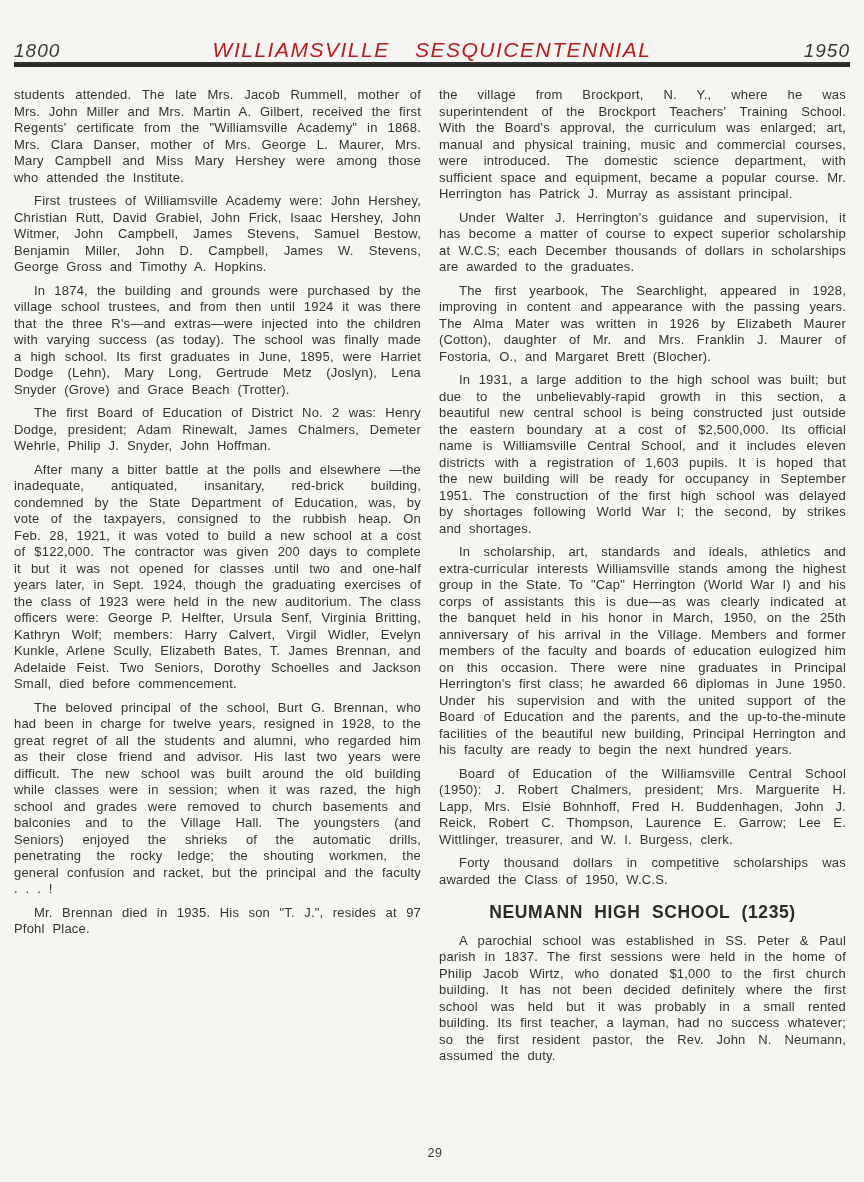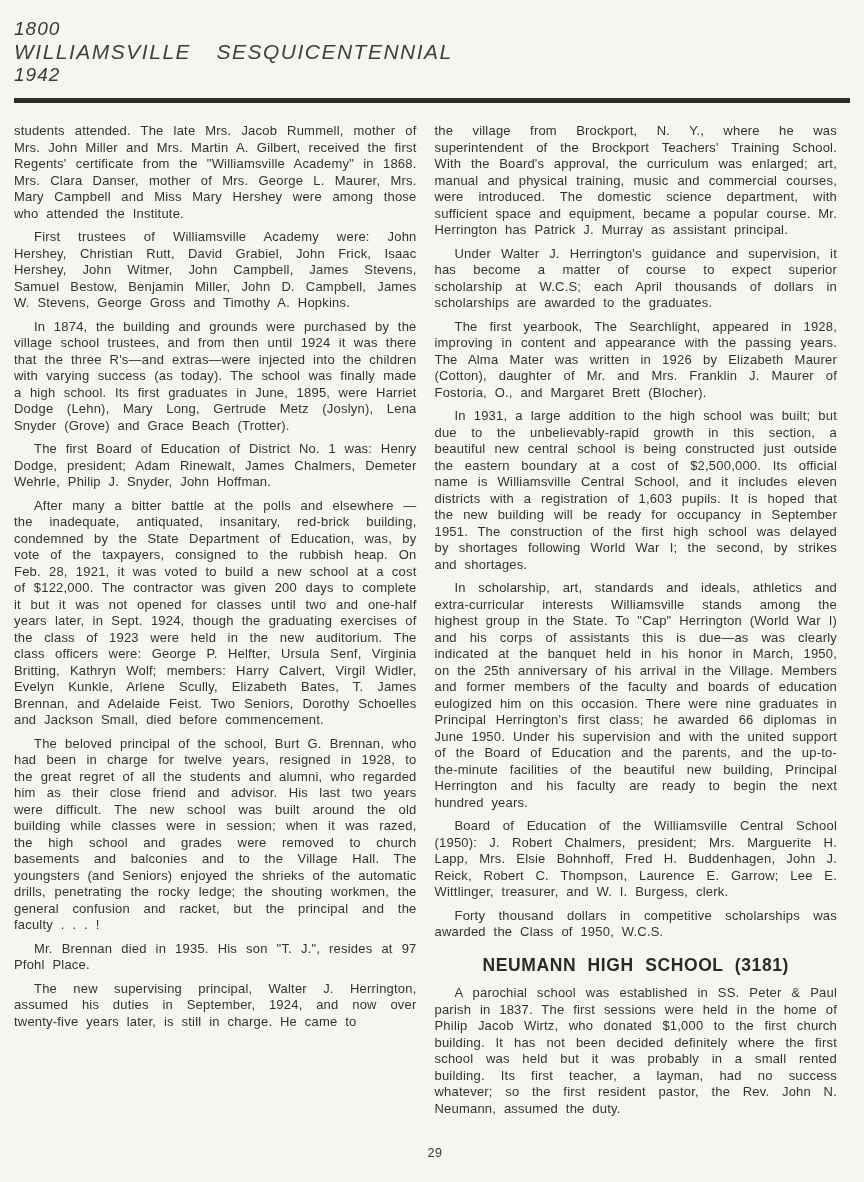--- a/index.html
+++ b/index.html
@@ -14,49 +14,49 @@
     margin:0 auto;
     background:var(--paper);
     color:var(--ink);
     font-family:"Liberation Sans","DejaVu Sans",sans-serif;
     overflow:hidden;
   }
   .page-header{
     display:flex;
     align-items:baseline;
     justify-content:space-between;
-    padding:18px 14px 12px 14px;
-    flex-direction:column;
+    padding:18px 14px 0 14px;
   }
   .year{
     font-style:italic;
     font-size:19px;
     letter-spacing:1px;
     color:#3a3937;
   }
   .running-title{
     font-style:italic;
     font-weight:normal;
     font-size:21px;
     letter-spacing:1.5px;
     word-spacing:18px;
     text-align:center;
     flex:1;
-    color:#404040;
+    color:#b91c1c;
+    margin-top:20px;
   }
   .double-rule{
     margin:0 14px;
     height:4px;
     border-top:2px solid #33322f;
     border-bottom:3px solid #2c2b28;
   }
   .columns{
     display:flex;
     gap:18px;
-    padding:20px 27px 0 14px;
+    padding:20px 10px 0 14px;
   }
   .col{
     width:407px;
     text-align:justify;
     font-size:13px;
     line-height:16.5px;
     letter-spacing:0.2px;
     word-spacing:4px;
     color:#34332f;
   }
@@ -85,47 +85,46 @@
   }
 </style>
 </head>
 <body>
 
 <div class="page">
 
   <header class="page-header">
     <span class="year">1800</span>
     <h1 class="running-title">WILLIAMSVILLE SESQUICENTENNIAL</h1>
-    <span class="year">1942</span>
+    <span class="year">1950</span>
   </header>
 
   <div class="double-rule"></div>
 
   <main class="columns">
 
     <section class="col">
       <p class="no-indent">students attended.  The late Mrs. Jacob Rummell, mother of Mrs. John Miller and Mrs. Martin A. Gilbert, received the first Regents' certificate from the "Williamsville Academy" in 1868.  Mrs. Clara Danser, mother of Mrs. George L. Maurer, Mrs. Mary Campbell and Miss Mary Hershey were among those who attended the Institute.</p>
       <p>First trustees of Williamsville Academy were:  John Hershey, Christian Rutt, David Grabiel, John Frick, Isaac Hershey, John Witmer, John Campbell, James Stevens, Samuel Bestow, Benjamin Miller, John D. Campbell, James W. Stevens, George Gross and Timothy A. Hopkins.</p>
       <p>In 1874, the building and grounds were purchased by the village school trustees, and from then until 1924 it was there that the three R's—and extras—were injected into the children with varying success (as today).  The school was finally made a high school. Its first graduates in June, 1895, were Harriet Dodge (Lehn), Mary Long, Gertrude Metz (Joslyn), Lena Snyder (Grove) and Grace Beach (Trotter).</p>
-      <p>The first Board of Education of District No. 1 was: Henry Dodge, president; Adam Rinewalt, James Chalmers, Demeter Wehrle, Philip J. Snyder, John Hoffman.</p>
+      <p>The first Board of Education of District No. 2 was: Henry Dodge, president; Adam Rinewalt, James Chalmers, Demeter Wehrle, Philip J. Snyder, John Hoffman.</p>
       <p>After many a bitter battle at the polls and elsewhere —the inadequate, antiquated, insanitary, red-brick building, condemned by the State Department of Education, was, by vote of the taxpayers, consigned to the rubbish heap. On Feb. 28, 1921, it was voted to build a new school at a cost of $122,000. The contractor was given 200 days to complete it but it was not opened for classes until two and one-half years later, in Sept. 1924, though the graduating exercises of the class of 1923 were held in the new auditorium.  The class officers were:  George P. Helfter, Ursula Senf, Virginia Britting, Kathryn Wolf; members: Harry Calvert, Virgil Widler, Evelyn Kunkle, Arlene Scully, Elizabeth Bates, T. James Brennan, and Adelaide Feist.  Two Seniors, Dorothy Schoelles and Jackson Small, died before commencement.</p>
       <p>The beloved principal of the school, Burt G. Brennan, who had been in charge for twelve years, resigned in 1928, to the great regret of all the students and alumni, who regarded him as their close friend and advisor. His last two years were difficult.  The new school was built around the old building while classes were in session; when it was razed, the high school and grades were removed to church basements and balconies and to the Village Hall.  The youngsters (and Seniors) enjoyed the shrieks of the automatic drills, penetrating the rocky ledge; the shouting workmen, the general confusion and racket, but the principal and the faculty . . . !</p>
       <p>Mr. Brennan died in 1935. His son "T. J.", resides at 97 Pfohl Place.</p>
-      <p>The new supervising principal, Walter J. Herrington, assumed his duties in September, 1924, and now over twenty-five years later, is still in charge.  He came to</p>
     </section>
 
     <section class="col">
       <p class="no-indent">the village from Brockport, N. Y., where he was superintendent of the Brockport Teachers' Training School. With the Board's approval, the curriculum was enlarged; art, manual and physical training, music and commercial courses, were introduced.  The domestic science department, with sufficient space and equipment, became a popular course.  Mr. Herrington has Patrick J. Murray as assistant principal.</p>
-      <p>Under Walter J. Herrington's guidance and supervision, it has become a matter of course to expect superior scholarship at W.C.S; each April thousands of dollars in scholarships are awarded to the graduates.</p>
+      <p>Under Walter J. Herrington's guidance and supervision, it has become a matter of course to expect superior scholarship at W.C.S; each December thousands of dollars in scholarships are awarded to the graduates.</p>
       <p>The first yearbook, The Searchlight, appeared in 1928, improving in content and appearance with the passing years.  The Alma Mater was written in 1926 by Elizabeth Maurer (Cotton), daughter of Mr. and Mrs. Franklin J. Maurer of Fostoria, O., and Margaret Brett (Blocher).</p>
       <p>In 1931, a large addition to the high school was built; but due to the unbelievably-rapid growth in this section, a beautiful new central school is being constructed just outside the eastern boundary at a cost of $2,500,000.  Its official name is Williamsville Central School, and it includes eleven districts with a registration of 1,603 pupils.  It is hoped that the new building will be ready for occupancy in September 1951.  The construction of the first high school was delayed by shortages following World War I; the second, by strikes and shortages.</p>
       <p>In scholarship, art, standards and ideals, athletics and extra-curricular interests Williamsville stands among the highest group in the State.  To "Cap" Herrington (World War I) and his corps of assistants this is due—as was clearly indicated at the banquet held in his honor in March, 1950, on the 25th anniversary of his arrival in the Village.  Members and former members of the faculty and boards of education eulogized him on this occasion.  There were nine graduates in Principal Herrington's first class; he awarded 66 diplomas in June 1950.  Under his supervision and with the united support of the Board of Education and the parents, and the up-to-the-minute facilities of the beautiful new building, Principal Herrington and his faculty are ready to begin the next hundred years.</p>
       <p>Board of Education of the Williamsville Central School (1950):  J. Robert Chalmers, president; Mrs. Marguerite H. Lapp, Mrs. Elsie Bohnhoff, Fred H. Buddenhagen, John J. Reick, Robert C. Thompson, Laurence E. Garrow; Lee E. Wittlinger, treasurer, and W. I. Burgess, clerk.</p>
       <p>Forty thousand dollars in competitive scholarships was awarded the Class of 1950, W.C.S.</p>
-      <h2 class="section-heading">NEUMANN HIGH SCHOOL (3181)</h2>
+      <h2 class="section-heading">NEUMANN HIGH SCHOOL (1235)</h2>
       <p>A parochial school was established in SS. Peter &amp; Paul parish in 1837.  The first sessions were held in the home of Philip Jacob Wirtz, who donated $1,000 to the first church building.  It has not been decided definitely where the first school was held but it was probably in a small rented building.  Its first teacher, a layman, had no success whatever; so the first resident pastor, the Rev. John N. Neumann, assumed the duty.</p>
     </section>
 
   </main>
 
   <footer class="page-footer">
     <span>29</span>
   </footer>
 
 </div>

